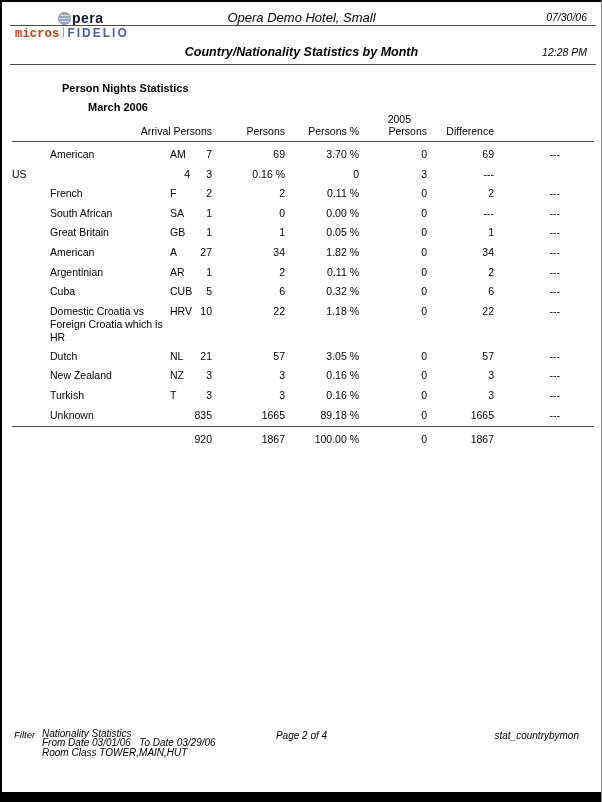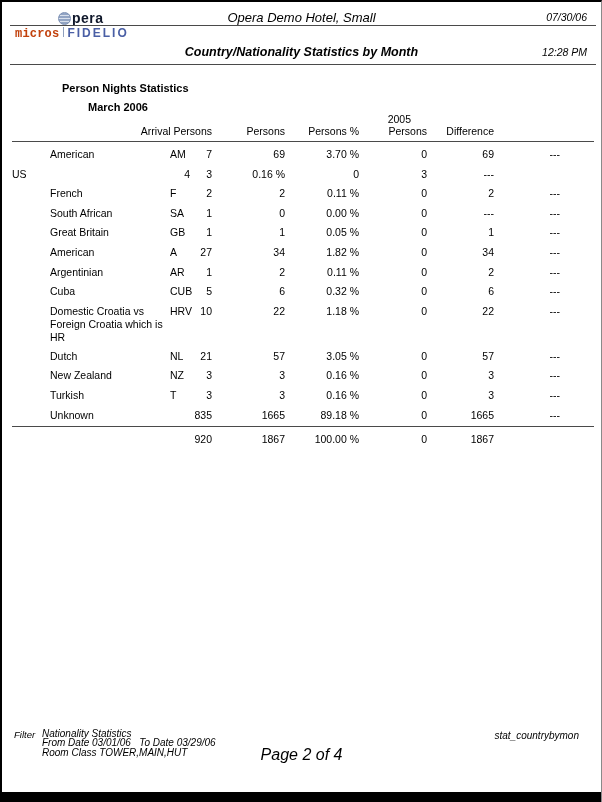--- a/index.html
+++ b/index.html
@@ -56,21 +56,21 @@
   .tr { min-height:19.6px; padding-top:6px; line-height:13px; }
   .td { white-space:nowrap; }
   .td-name { white-space:normal; padding-left:38px; padding-right:4px; }
   .td-code { text-align:left; }
   .num { text-align:right; }
   .totals { border-top:1px solid #4a4a4a; margin-top:4px; padding-top:6px; min-height:20px; }
 
   
   .footer-filter-label { left:12px; top:727px; font-style:italic; font-size:9.5px; }
   .footer-filter-lines { left:40px; top:727px; font-style:italic; font-size:10px; line-height:9.4px; }
-  .footer-page { top:728px; left:0; width:100%; text-align:center; font-style:italic; font-size:16px;margin-top:16px; }
+  .footer-page { top:728px; left:0; width:100%; text-align:center; font-style:italic; font-size:10px; }
   .footer-code { top:728px; right:22px; font-style:italic; font-size:10px; }
 
   .bottom-bar { left:0; bottom:0; width:100%; height:10px; background:#000; }
 </style>
 </head>
 <body>
 
 <div class="abs logo-opera">
   <span class="o-globe"></span>
     <span class="opera-txt">pera</span>

